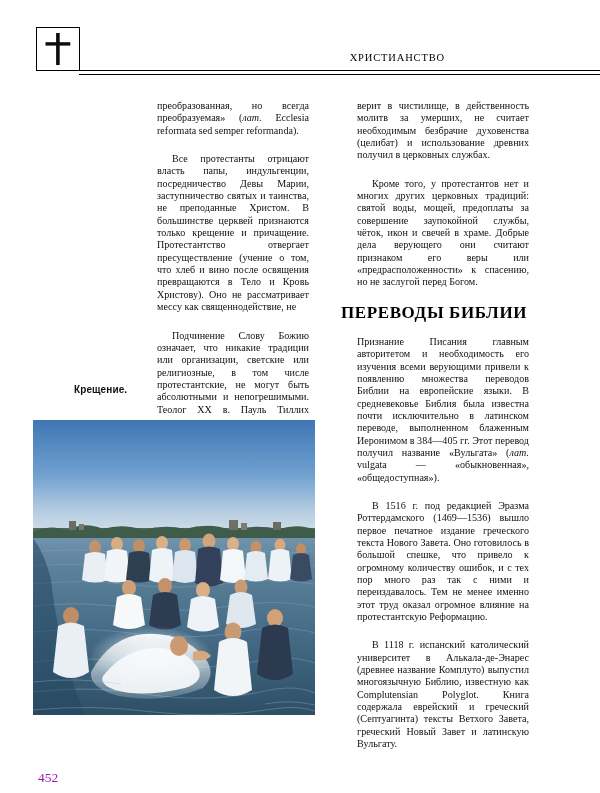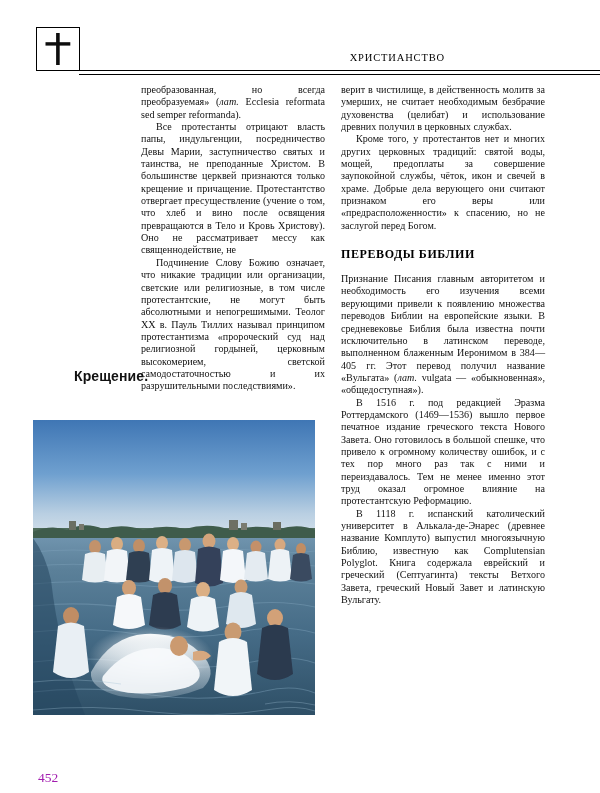--- a/index.html
+++ b/index.html
@@ -76,44 +76,44 @@
     left: 141px;
     top: 84px;
     width: 184px;
   }
   #col-right {
     left: 341px;
     top: 84px;
     width: 204px;
   }
   .column p {
-    margin: 0;
+    margin: 16px;
     text-indent: 15px;
   }
   .column p.no-indent { text-indent: 0; }
   .column .lat {
     font-style: italic;
   }
   .section-heading {
-    font-size: 12px;
+    font-size: 17px;
     line-height: 15px;
     letter-spacing: 0.6px;
     margin: 15px 0 11px 0;
     text-indent: 0;
     text-align: left;
     color: #000;
   }
 
   
   #photo-caption {
     position: absolute;
     left: 33px;
-    top: 368px;
+    top: 384px;
     font-family: "Liberation Sans", "DejaVu Sans", sans-serif;
-    font-size: 14px;
+    font-size: 10px;
     font-weight: bold;
     color: #111;
     letter-spacing: 0.1px;
     padding-left: 41px;
   }
 
   
   #photo-frame {
     position: absolute;
     left: 33px;

